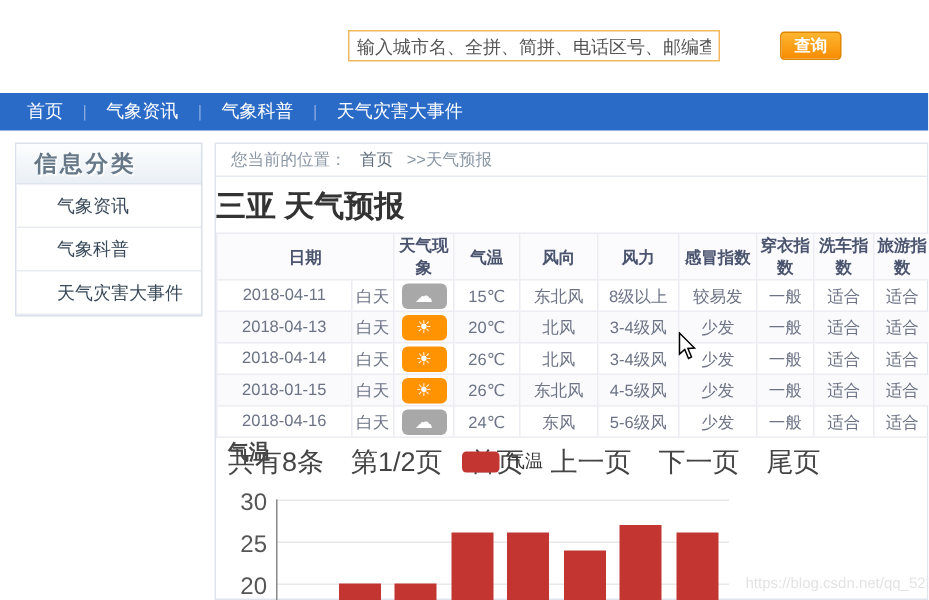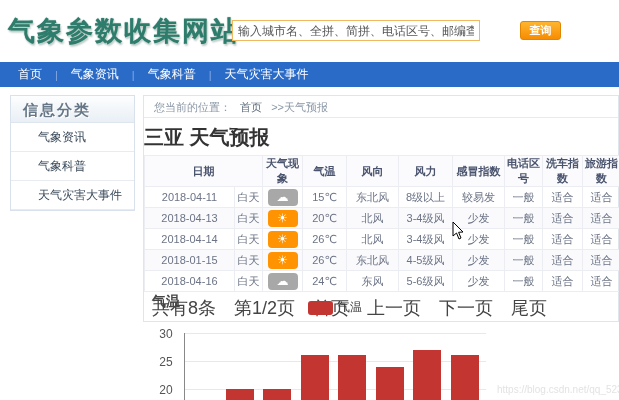--- a/index.html
+++ b/index.html
@@ -48,21 +48,21 @@
     border-bottom:1px solid #dde5ee;
     font-size:15px; font-weight:bold; color:#667787; letter-spacing:2px;
     text-shadow:1px 1px 0 #fff;
   }
   .sidebar-item {
     height:29px; line-height:29px; padding-left:27px; font-size:12px;
     color:#3a4a5a; border-bottom:1px solid #e8ecf1; cursor:pointer; white-space:nowrap;
   }
   .main {
     margin-left:8px; width:476px; border:1px solid #dfe5ed; background:#fff;
-    position:relative; height:227px;
+    position:relative; height:305px;
   }
   .breadcrumb {
     height:22px; line-height:22px; padding-left:10px; font-size:11px;
     color:#8a97a5; border-bottom:1px solid #e6ebf1; white-space:nowrap;
   }
   .breadcrumb .bc-link { color:#5a6a7a; margin:0 6px; cursor:pointer; }
   .breadcrumb .bc-cur { color:#8a97a5; }
   .page-title { text-align:left; font-size:20px; font-weight:bold; color:#333; margin:6px 0 4px; }
   
   table.weather { width:100%; border-collapse:collapse; table-layout:fixed; }
@@ -91,36 +91,35 @@
   .pager .pg-link { cursor:pointer; }
   
   .chart-block { position:absolute; left:0; top:203px; width:476px; height:200px; }
   .chart-title { position:absolute; left:8px; top:-6px; font-size:14px; font-weight:bold; color:#464646; }
   .legend { position:absolute; left:40px; top:0; width:302px; display:flex; justify-content:center; align-items:center; }
   .legend-swatch { width:25px; height:14px; border-radius:3px; background:#c23531; margin-right:5px; cursor:pointer; }
   .legend-label { font-size:12px; color:#333; }
   .plot { position:absolute; left:40px; top:34px; width:302px; height:200px; }
   .gridline { position:absolute; left:0; width:100%; height:1px; background:#e8e8e8; }
   .axis-y { position:absolute; left:0; top:0; width:1px; height:100%; background:#888; }
-  .ytick { position:absolute; width:24px; text-align:center; left:-30px; font-size:12px; color:#555; }
+  .ytick { position:absolute; width:24px; text-align:right; left:-30px; font-size:16px; color:#555; }
   .bar { position:absolute; width:28px; background:#c23531; }
   
   .watermark {
     position:absolute; left:497px; top:384px; font-size:10px; color:#e3e3e3;
     white-space:nowrap;
   }
   .cursor { position:absolute; left:452px; top:221px; width:13px; height:19px; }
 </style>
 </head>
 <body>
 
 <div class="page">
 
   <div class="header">
-    <div class="logo">气象参数收集网站</div>
     <input class="search-input" type="text" placeholder="输入城市名、全拼、简拼、电话区号、邮编查询" style="">
     <button class="search-btn">查询</button>
   </div>
 
   <div class="nav">
     <span class="nav-item">首页</span>
     <span class="nav-sep">|</span>
     <span class="nav-item">气象资讯</span>
     <span class="nav-sep">|</span>
     <span class="nav-item">气象科普</span>
@@ -160,21 +159,21 @@
             <col style="width:38px">
         </colgroup>
         <thead>
           <tr>
             <th colspan="2">日期</th>
             <th>天气现象</th>
             <th>气温</th>
             <th>风向</th>
             <th>风力</th>
             <th>感冒指数</th>
-            <th>电话区号</th>
+            <th>穿衣指数</th>
             <th>洗车指数</th>
             <th>旅游指数</th>
           </tr>
         </thead>
         <tbody>
             <tr>
               <td class="c-date">2018-04-11</td>
               <td>白天</td>
               <td><span class="wicon cloud">☁</span></td>
               <td>15℃</td>

